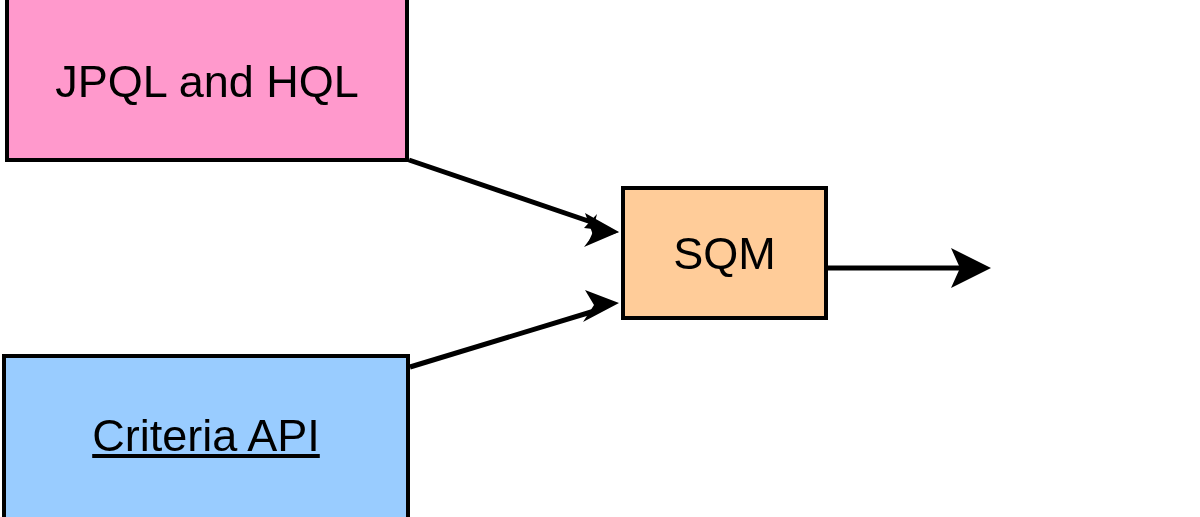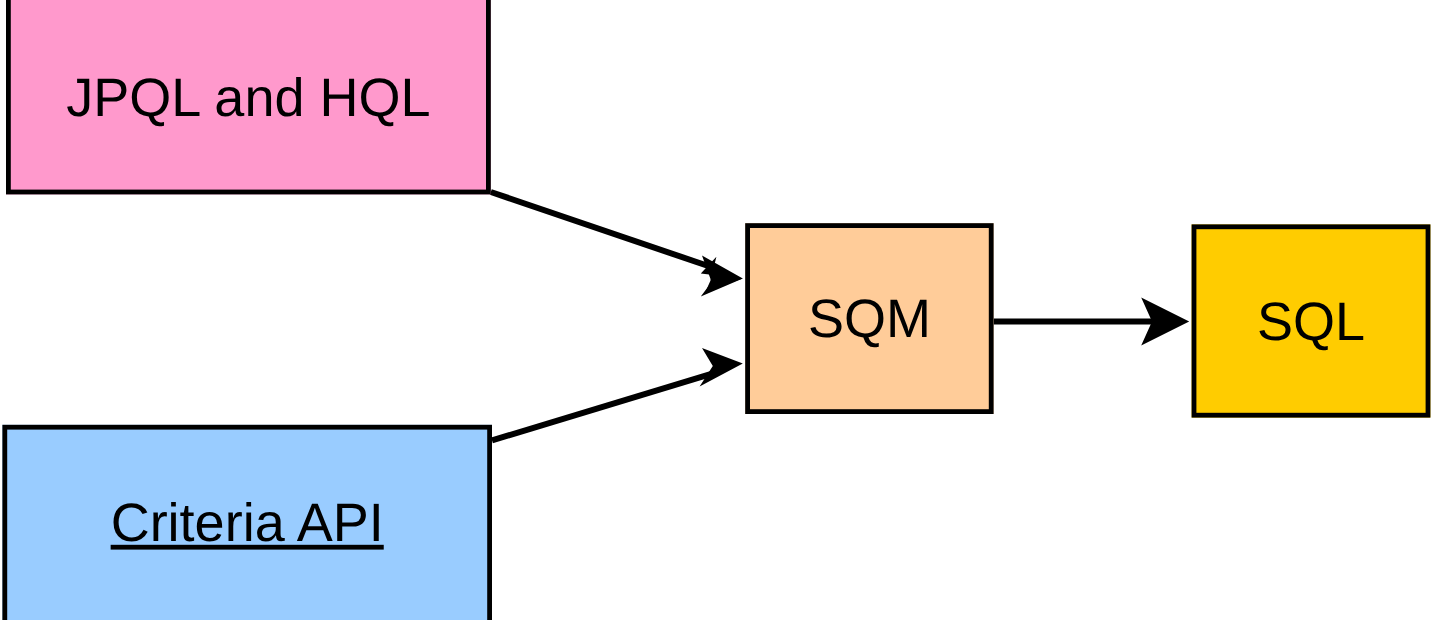--- a/index.html
+++ b/index.html
@@ -65,21 +65,21 @@
     font-size: 45px;
   }
   #node-criteria-api .node-label {
     transform: translateY(-9px);
     text-decoration: underline;
   }
   #node-sqm {
     left: 621px;
     top: 186px;
     width: 207px;
-    height: 159px;
+    height: 134px;
     background: #ffcc99;
     font-size: 45px;
   }
   #node-sql {
     left: 993px;
     top: 187px;
     width: 199px;
     height: 161px;
     background: #ffcc00;
     font-size: 45px;
@@ -114,17 +114,14 @@
   </div>
 
   <div class="node" id="node-criteria-api">
     <span class="node-label">Criteria API</span>
   </div>
 
   <div class="node" id="node-sqm">
     <span class="node-label">SQM</span>
   </div>
 
-  <div class="node" id="node-sql">
-    <span class="node-label">SQL</span>
-  </div>
 
 </div>
 
 </body></html>

